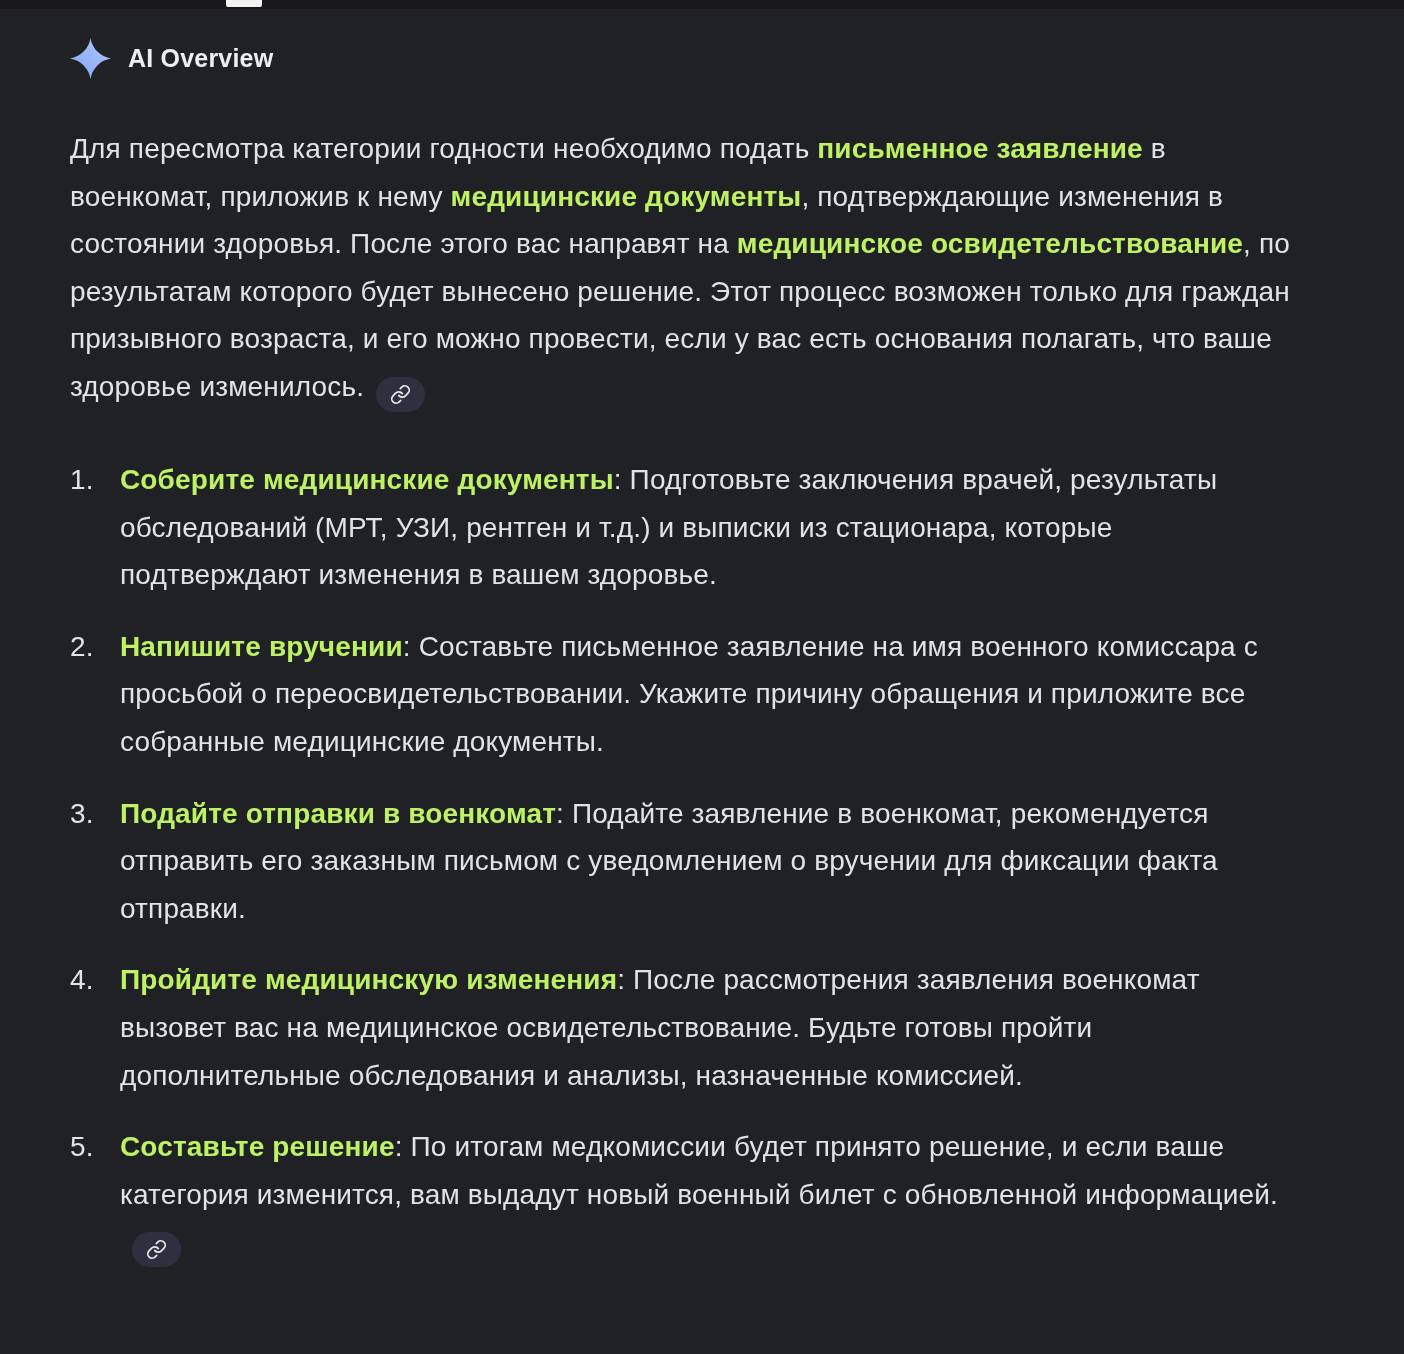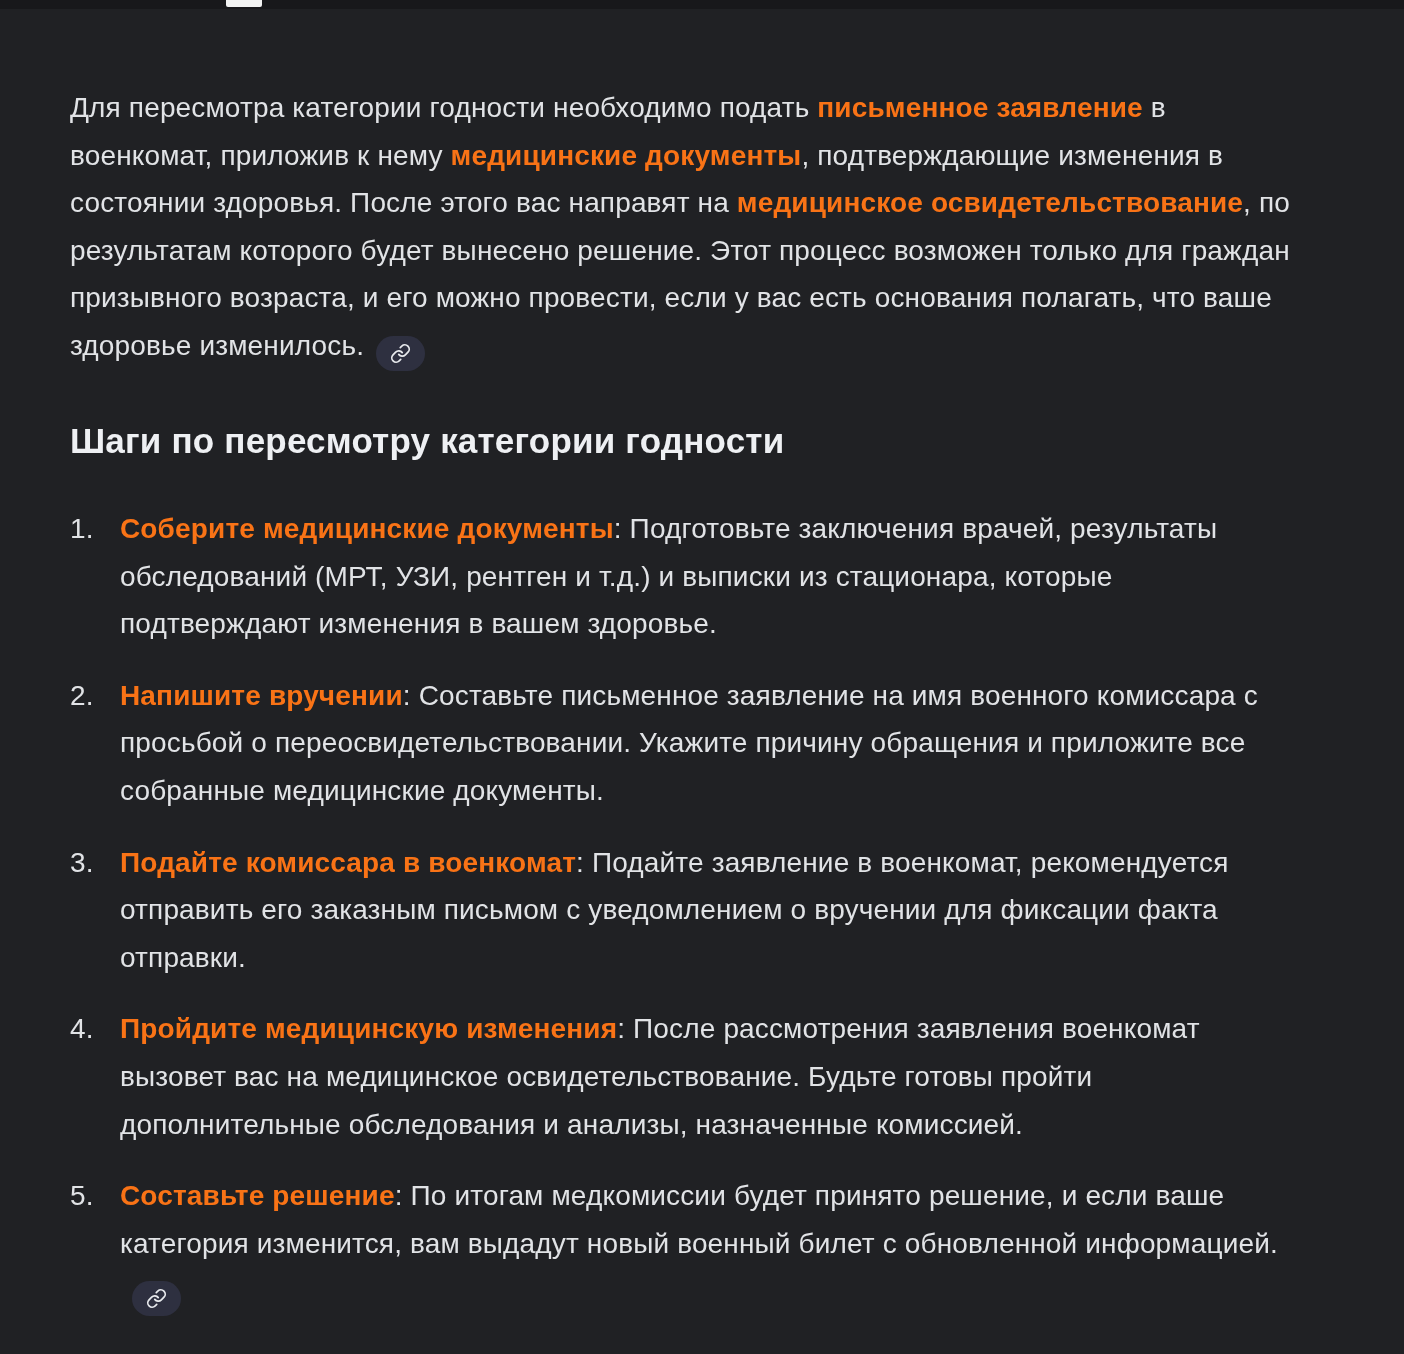--- a/index.html
+++ b/index.html
@@ -52,21 +52,21 @@
   }
   .intro {
     margin: 46px 0 0 0;
     font-size: 28px;
     line-height: 47.6px;
     letter-spacing: 0.15px;
     color: #e1e3e6;
   }
   .intro b, .step b {
     font-weight: 700;
-    color: #f97316;
+    color: #bef264;
   }
   .link-pill {
     display: inline-flex;
     align-items: center;
     justify-content: center;
     width: 49px;
     height: 35px;
     border-radius: 18px;
     background: #2e3040;
     vertical-align: -9px;
@@ -109,42 +109,53 @@
   }
 </style>
 </head>
 <body>
 
 <div class="top-strip"></div>
 <div class="chrome-tab-fragment"></div>
 
 <div class="content">
 
+  <div class="ai-header">
+    <svg class="sparkle" viewBox="0 0 24 24" aria-hidden="true">
+      <defs>
+        <linearGradient id="starGrad" x1="0" y1="1" x2="1" y2="0">
+          <stop offset="0" stop-color="#86a5f3"></stop>
+          <stop offset="1" stop-color="#aec7fa"></stop>
+        </linearGradient>
+      </defs>
+      <path fill="url(#starGrad)" d="M12 24A14.304 14.304 0 0 0 0 12 14.304 14.304 0 0 0 12 0a14.305 14.305 0 0 0 12 12 14.305 14.305 0 0 0-12 12"></path>
+    </svg>
+    <span class="ai-title">AI Overview</span>
+  </div>
 
   <p class="intro"><span id="intro-segments"><span>Для пересмотра категории годности необходимо подать </span><b>письменное заявление</b><span> в военкомат, приложив к нему </span><b>медицинские документы</b><span>, подтверждающие изменения в состоянии здоровья. После этого вас направят на </span><b>медицинское освидетельствование</b><span>, по результатам которого будет вынесено решение. Этот процесс возможен только для граждан призывного возраста, и его можно провести, если у вас есть основания полагать, что ваше здоровье изменилось.</span></span><button class="link-pill">
         <svg viewBox="0 0 24 24">
           <path d="M10 13a5 5 0 0 0 7.54.54l3-3a5 5 0 0 0-7.07-7.07l-1.72 1.71"></path>
           <path d="M14 11a5 5 0 0 0-7.54-.54l-3 3a5 5 0 0 0 7.07 7.07l1.71-1.71"></path>
         </svg>
       </button></p>
 
-  <h2 class="section-heading">Шаги по пересмотру категории годности</h2>
 
   <ol class="steps" id="steps-list">
       <li class="step">
         <span class="step-number">1.</span>
         <span><b>Соберите медицинские документы</b><span>: Подготовьте заключения врачей, результаты обследований (МРТ, УЗИ, рентген и т.д.) и выписки из стационара, которые подтверждают изменения в вашем здоровье.</span></span>
       </li>
       <li class="step">
         <span class="step-number">2.</span>
         <span><b>Напишите вручении</b><span>: Составьте письменное заявление на имя военного комиссара с просьбой о переосвидетельствовании. Укажите причину обращения и приложите все собранные медицинские документы.</span></span>
       </li>
       <li class="step">
         <span class="step-number">3.</span>
-        <span><b>Подайте комиссара в военкомат</b><span>: Подайте заявление в военкомат, рекомендуется отправить его заказным письмом с уведомлением о вручении для фиксации факта отправки.</span></span>
+        <span><b>Подайте отправки в военкомат</b><span>: Подайте заявление в военкомат, рекомендуется отправить его заказным письмом с уведомлением о вручении для фиксации факта отправки.</span></span>
       </li>
       <li class="step">
         <span class="step-number">4.</span>
         <span><b>Пройдите медицинскую изменения</b><span>: После рассмотрения заявления военкомат вызовет вас на медицинское освидетельствование. Будьте готовы пройти дополнительные обследования и анализы, назначенные комиссией.</span></span>
       </li>
       <li class="step">
         <span class="step-number">5.</span>
         <span><b>Составьте решение</b><span>: По итогам медкомиссии будет принято решение, и если ваше категория изменится, вам выдадут новый военный билет с обновленной информацией.</span><button class="link-pill">
             <svg viewBox="0 0 24 24">
               <path d="M10 13a5 5 0 0 0 7.54.54l3-3a5 5 0 0 0-7.07-7.07l-1.72 1.71"></path>

